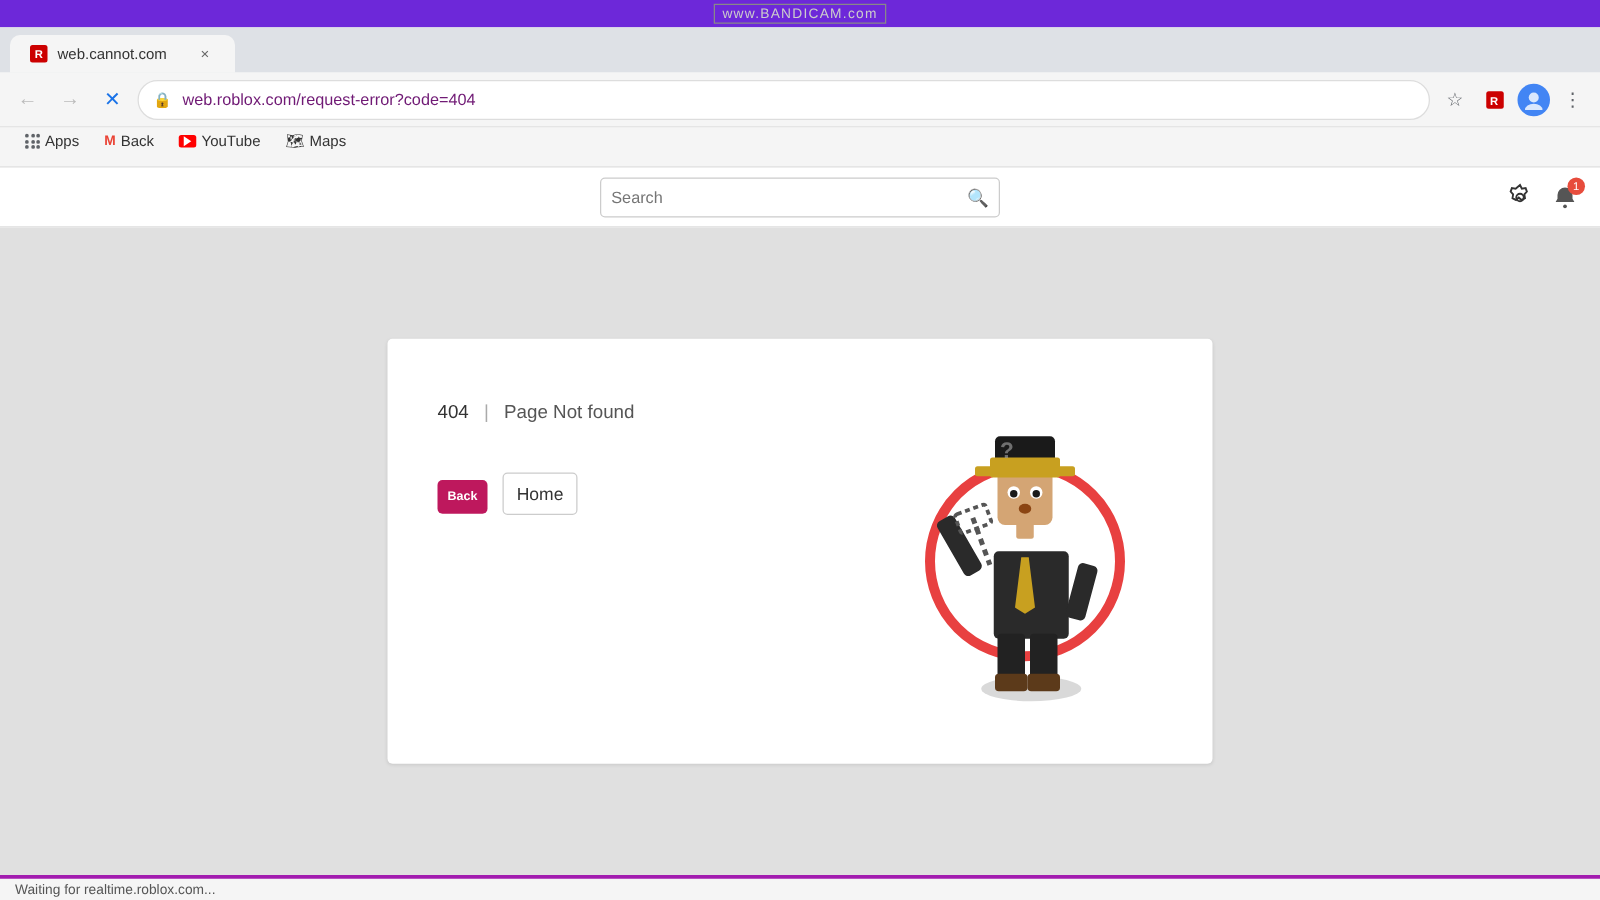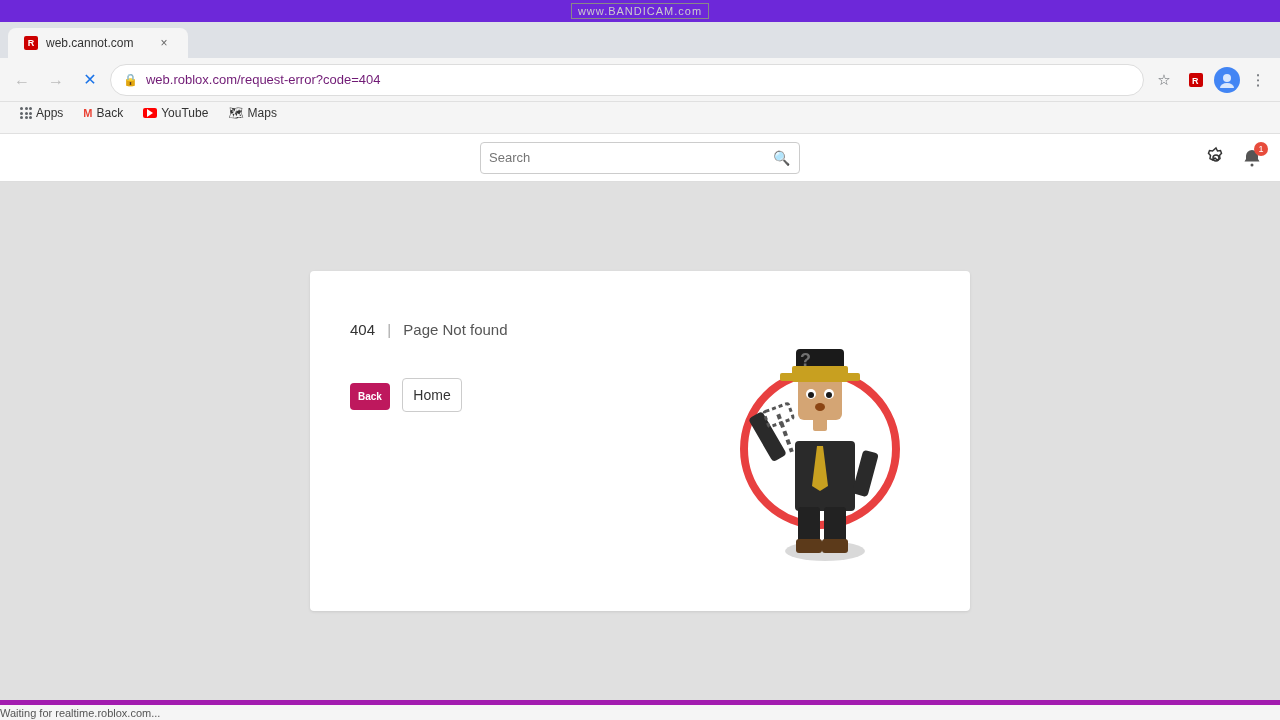--- a/index.html
+++ b/index.html
@@ -355,24 +355,24 @@
       top: 50%;
       left: 50%;
       transform: translate(-50%, -45%);
       background: transparent;
     }
 
     
     .status-bar {
       height: 20px;
       background: #f5f5f5;
-      border-top: 5px solid #a21caf;
-      display: flex;
-      align-items: center;
-      padding: 0 0;
+      border-top: 3px solid #a21caf;
+      display: flex;
+      align-items: center;
+      padding: 0 12px;
       font-size: 11px;
       color: #555;
     }
 
     
     .gmail-m {
       font-size: 11px;
       font-weight: bold;
       color: #EA4335;
       font-family: Arial;

